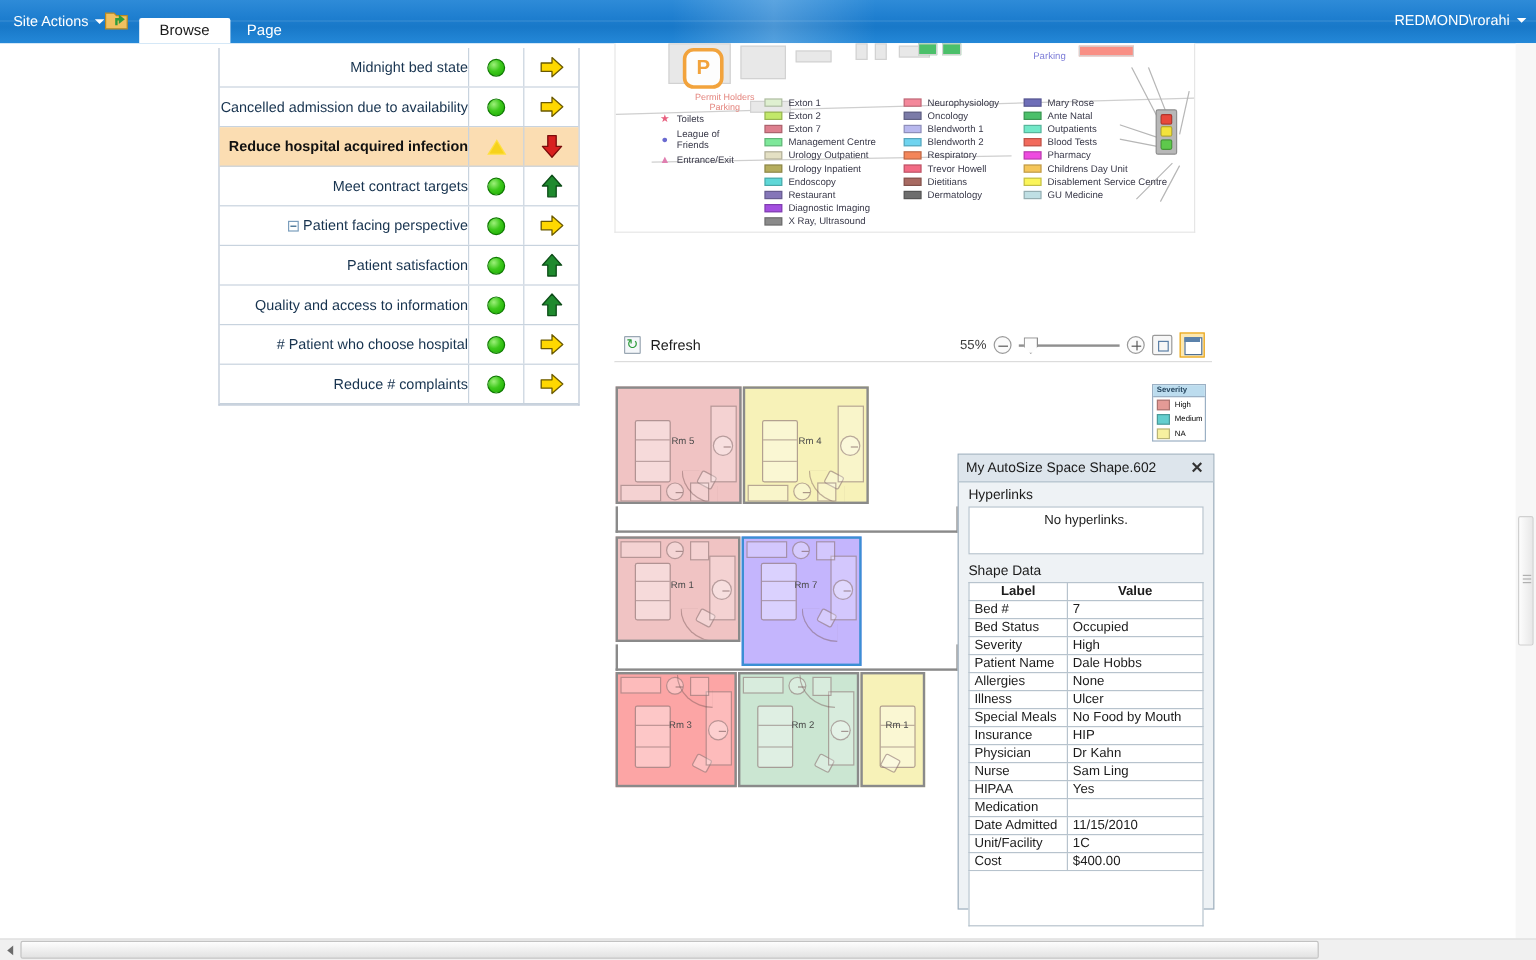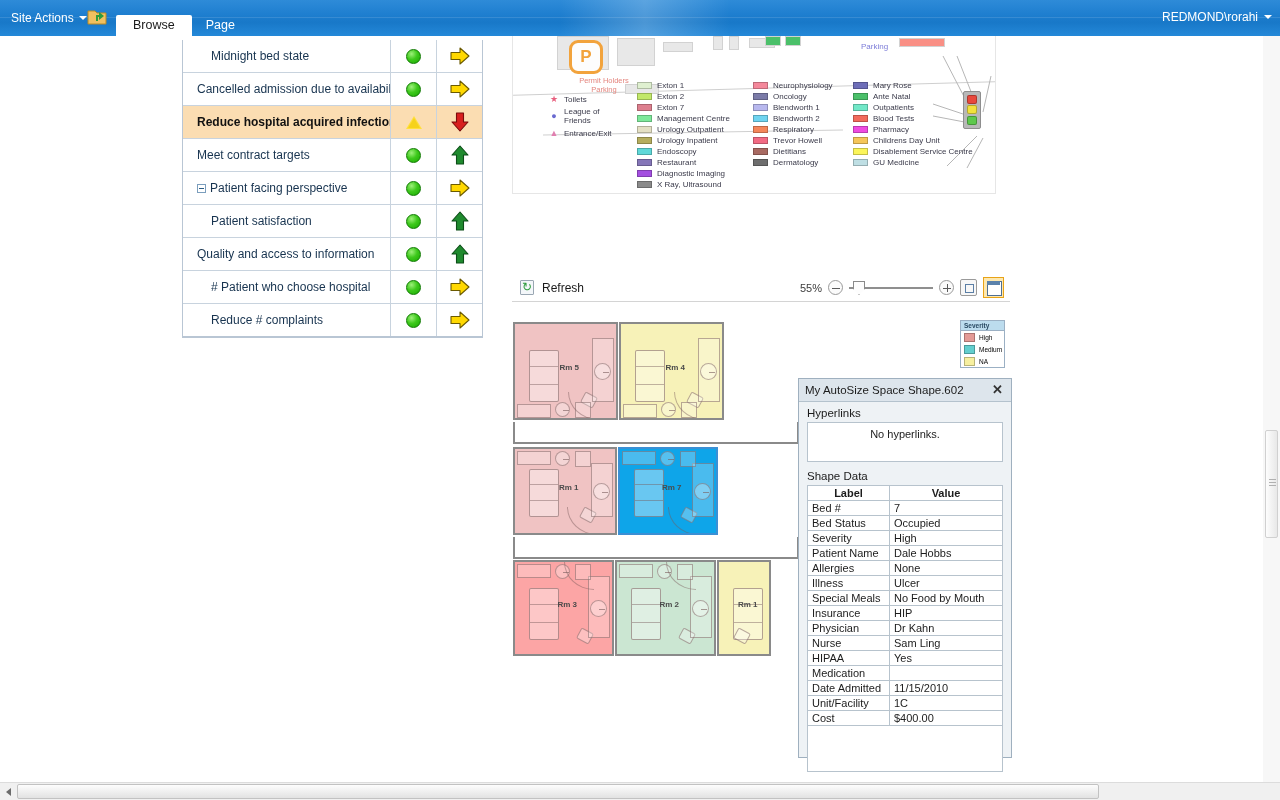--- a/index.html
+++ b/index.html
@@ -56,21 +56,21 @@
   
   .scorecard {
     position:absolute; left:182px; top:40px; width:301px;
     border:1px solid #b9c6d4; border-top:none;
     background:#ffffff; font-size:12px;
   }
   .sc-row { display:flex; height:33px; border-bottom:1px solid #c8d3de; }
   .sc-row:last-child { border-bottom:1px solid #b9c6d4; }
   .sc-name {
     flex:1 1 auto; display:flex; align-items:center;
-    padding-left:14px; color:#17334f; white-space:nowrap; overflow:hidden;
+    padding-left:14px; color:#17334f; white-space:nowrap; overflow:hidden;justify-content:flex-end;
   }
   .sc-row.indent1 .sc-name { padding-left:28px; }
   .sc-row.highlight { background:#fbddb2; }
   .sc-row.highlight .sc-name { font-weight:bold; color:#111111; }
   .sc-cell {
     width:46px; flex:0 0 46px; border-left:1px solid #c8d3de;
     display:flex; align-items:center; justify-content:center;
   }
   .expander {
     display:inline-block; width:9px; height:9px; margin-right:4px;
@@ -191,21 +191,21 @@
   
   .floorplan {
     position:absolute; left:512px; top:302px; width:498px; height:460px;
     background:#ffffff; overflow:hidden;
   }
   .room {
     position:absolute; border:2px solid #8a8a8a; overflow:hidden;
   }
   .room.sel { border:2px solid #3b8fd4; }
   .room-label {
-    position:absolute; font-size:8px; color:#4a4a4a;font-weight:bold;
+    position:absolute; font-size:8px; color:#4a4a4a;
   }
   .bed {
     position:absolute; border:1px solid rgba(120,90,90,0.55); background:rgba(255,255,255,0.38); border-radius:2px;
   }
   .bed-hdr { position:absolute; left:0; right:0; top:0; height:32%; border-bottom:1px solid rgba(120,90,90,0.45); }
   .bed-mid { position:absolute; left:0; right:0; top:66%; height:1px; background:rgba(120,90,90,0.45); }
   .chair {
     position:absolute; border:1px solid rgba(120,90,90,0.5); background:rgba(255,255,255,0.3);
     transform:rotate(28deg); border-radius:2px;
   }
@@ -669,21 +669,21 @@
         </div>
         <div class="chair" style="left: 66px; top: 60px; width: 14px; height: 12px;"></div>
         <div class="counter" style="left: 76px; top: 14px; width: 22px; height: 54px;"></div>
         <div class="sink" style="left: 78px; top: 34px; width: 17px; height: 17px;"></div>
         <div class="counter" style="left: 2px; top: 2px; width: 34px; height: 14px;"></div>
         <div class="sink" style="left: 40px; top: 2px; width: 15px; height: 15px;"></div>
         <div class="counter" style="left: 60px; top: 2px; width: 16px; height: 16px;"></div>
         <div class="doorarc" style="left: 52px; top: 58px; width: 30px; height: 28px;"></div>
         <div class="room-label" style="left: 44px; top: 34px;">Rm 1</div>
       </div>
-      <div class="room sel" style="left: 106px; top: 145px; width: 100px; height: 88px; background: #0ea5e9; z-index: 20; padding-left: 33px;">
+      <div class="room sel" style="left: 106px; top: 145px; width: 100px; height: 108px; background: #c4b5fd; z-index: 20; padding-left: 33px;">
         <div class="bed" style="left: 14px; top: 20px; width: 30px; height: 48px;">
           <div class="bed-hdr"></div>
           <div class="bed-mid"></div>
         </div>
         <div class="chair" style="left: 62px; top: 60px; width: 14px; height: 12px;"></div>
         <div class="counter" style="left: 72px; top: 14px; width: 22px; height: 54px;"></div>
         <div class="sink" style="left: 74px; top: 34px; width: 17px; height: 17px;"></div>
         <div class="counter" style="left: 2px; top: 2px; width: 34px; height: 14px;"></div>
         <div class="sink" style="left: 40px; top: 2px; width: 15px; height: 15px;"></div>
         <div class="counter" style="left: 60px; top: 2px; width: 16px; height: 16px;"></div>

